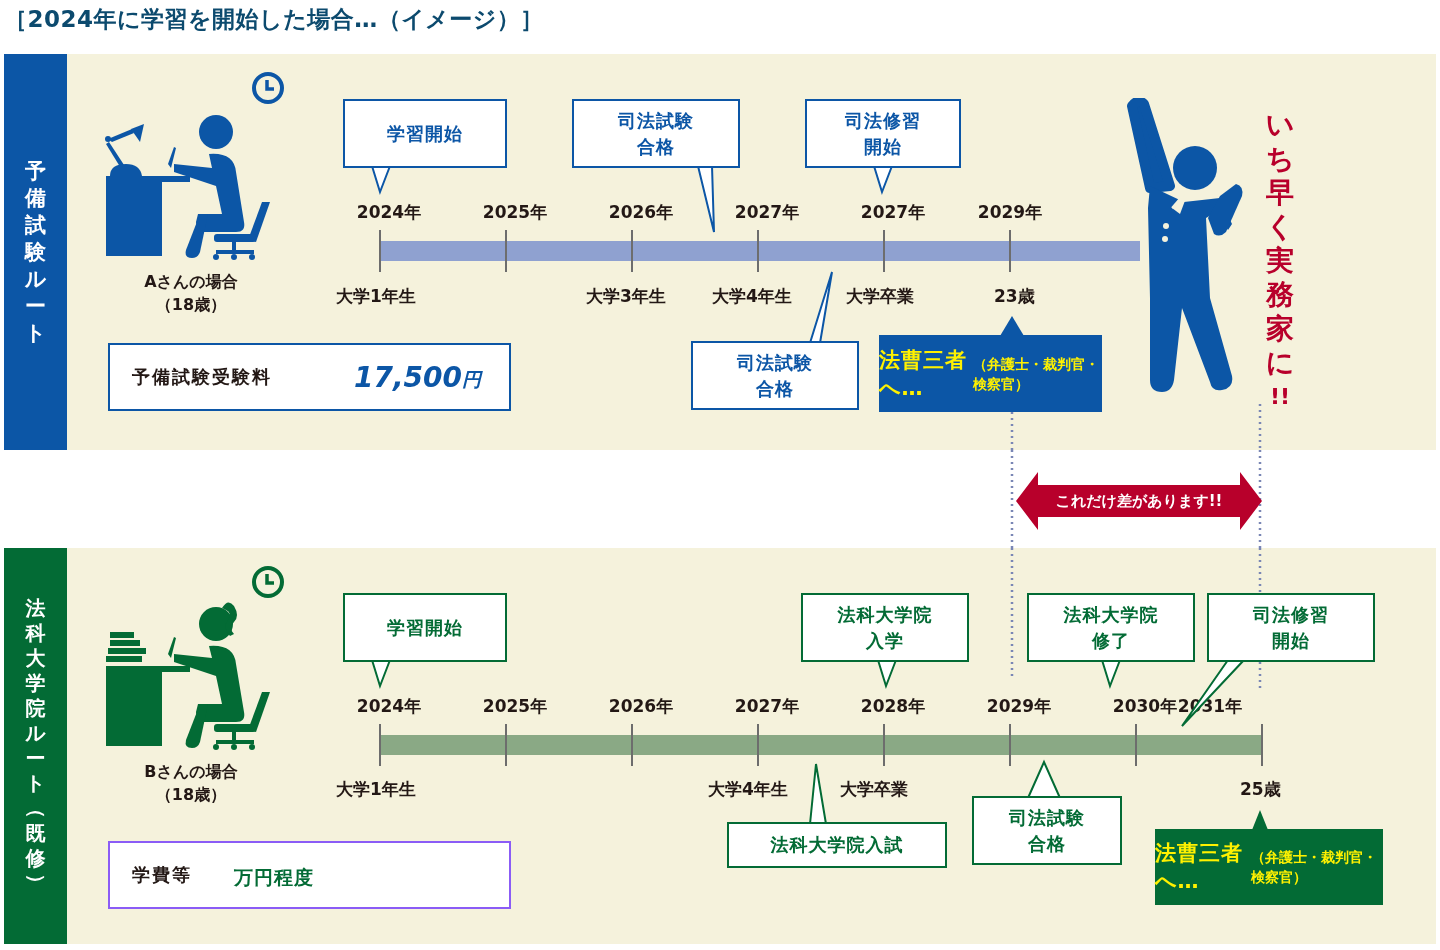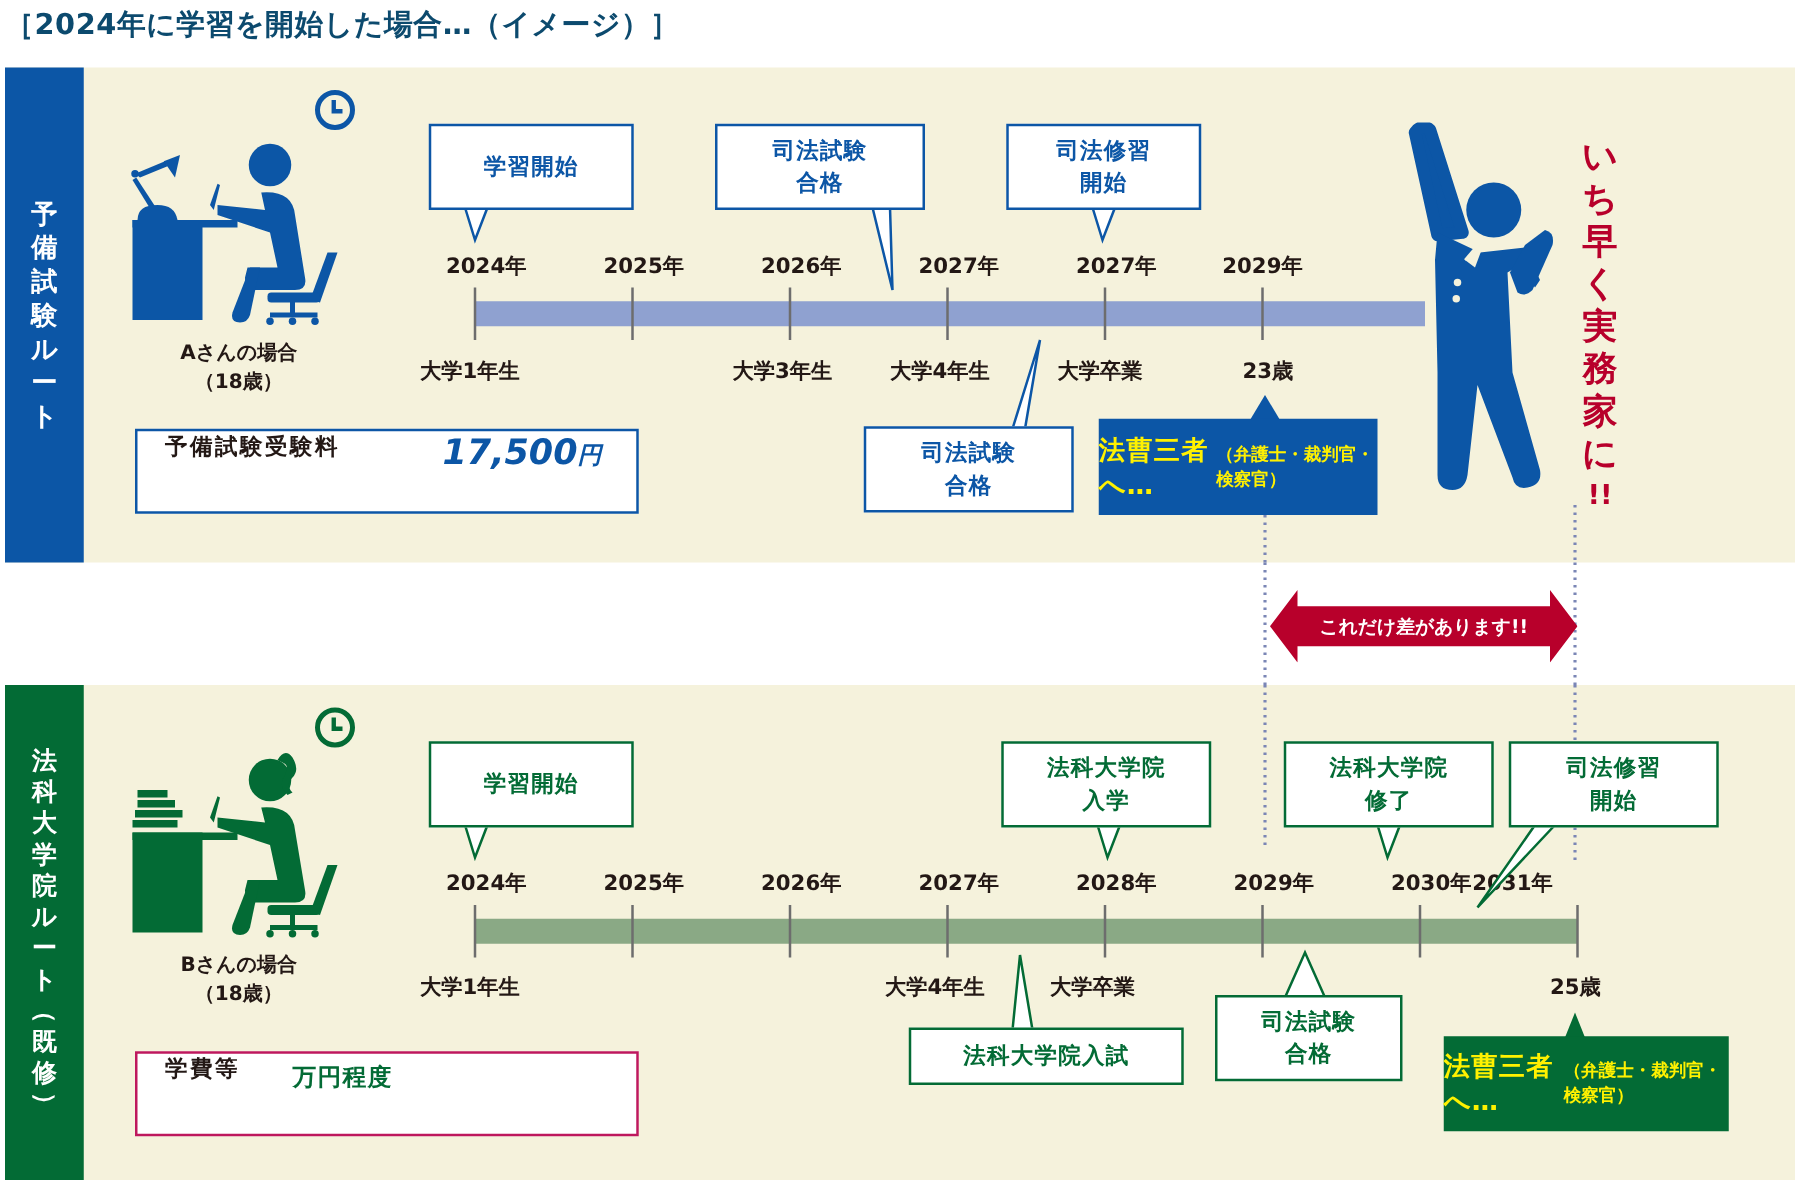--- a/index.html
+++ b/index.html
@@ -14,23 +14,23 @@
 
   .side-tab { position: absolute; left: 0; top: 0; width: 63px; height: 100%; color: #fff; display: flex; flex-direction: column; align-items: center; justify-content: center; font-size: 21px; font-weight: bold; line-height: 27px; }
   .panel.a .side-tab { background: #0c56a6; }
   .panel.b .side-tab { background: #036b35; }
   .side-tab span { display: block; text-align: center; }
 
   .abs { position: absolute; }
 
   .person-label { position: absolute; text-align: center; font-size: 16px; font-weight: bold; line-height: 23px; color: #231815; }
 
-  .fee-box { position: absolute; background: #fff; display: flex; font-weight: bold; }
+  .fee-box { position: absolute; background: #fff; display: flex; align-items: center; font-weight: bold; }
   .panel.a .fee-box { border: 2px solid #0c56a6; }
-  .panel.b .fee-box { border: 2px solid #be185d; }
+  .panel.b .fee-box { border: 2px solid #8b5cf6; }
   .fee-label { font-size: 18px; letter-spacing: 2px; color: #231815; }
   .fee-value { font-size: 28px; }
   .fee-unit { font-size: 19px; }
   .panel.a .fee-value, .panel.a .fee-unit { color: #0c56a6; font-style: italic; }
   .panel.b .fee-value, .panel.b .fee-unit { color: #036b35; }
 
   .bar { position: absolute; height: 20px; }
   .panel.a .bar { background: #8fa1d0; }
   .panel.b .bar { background: #8aa985; }
 

